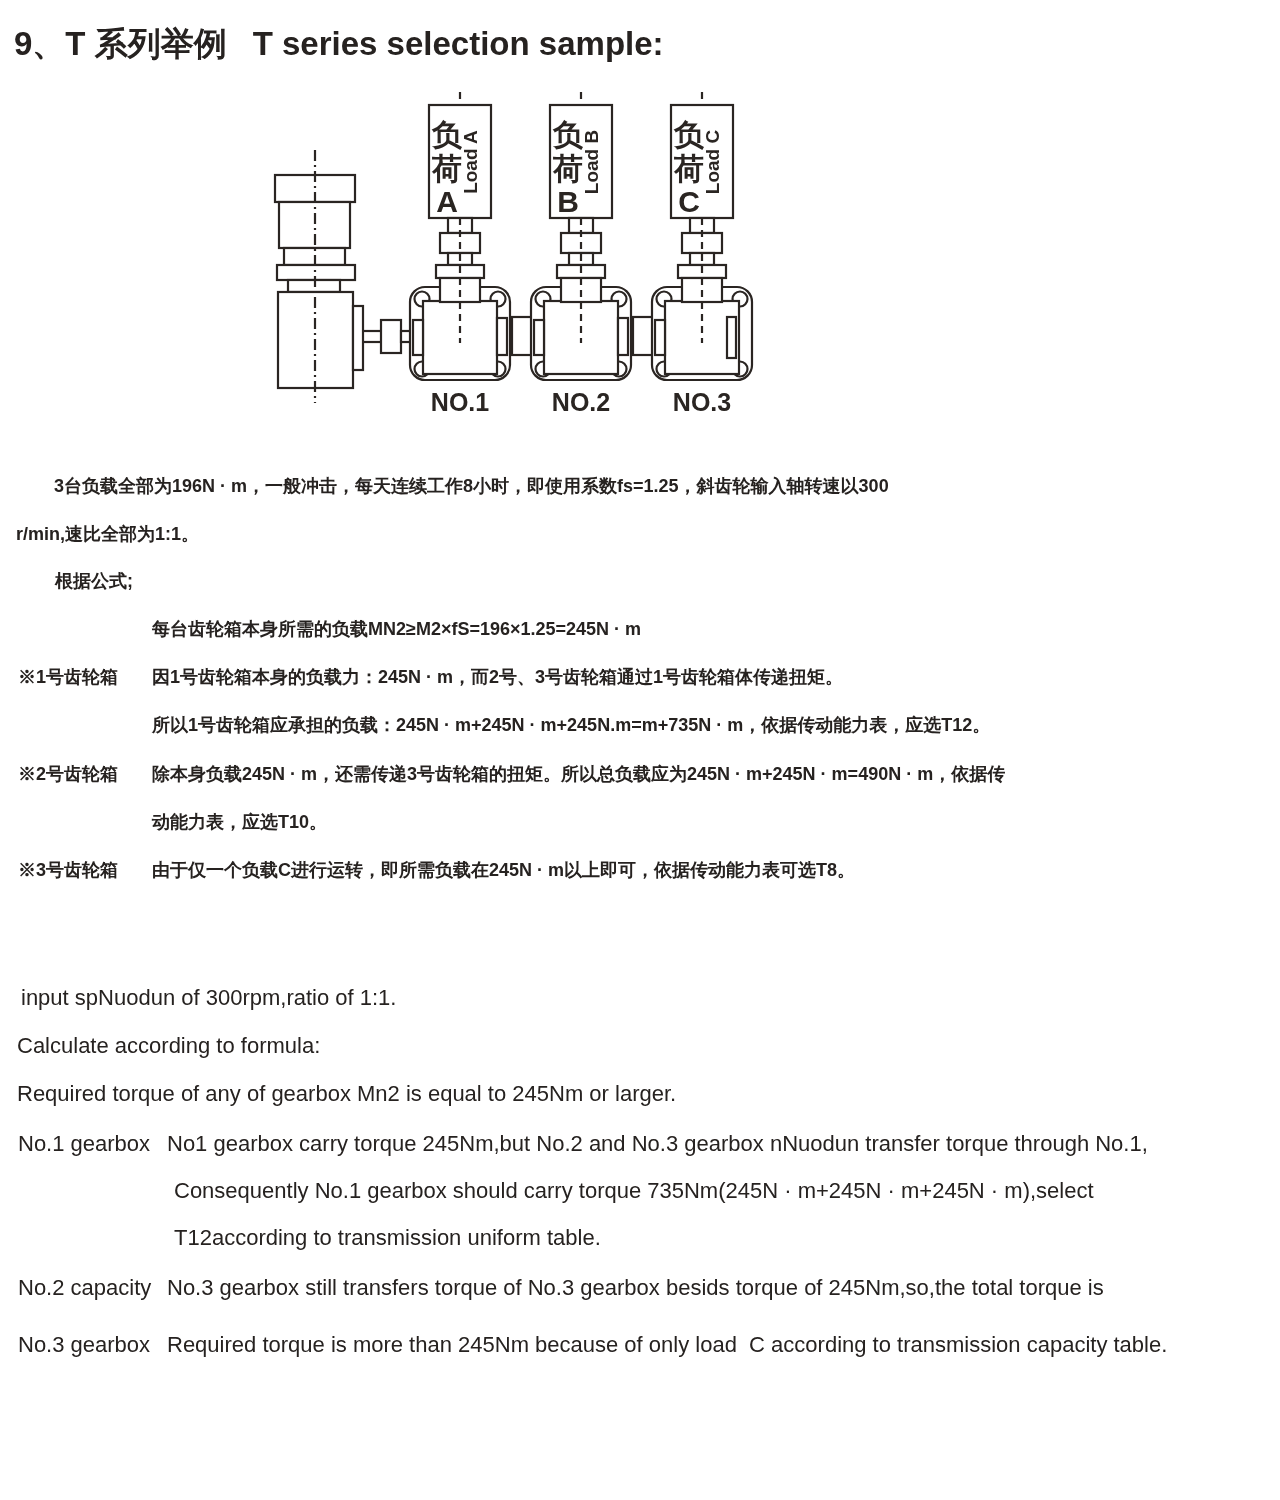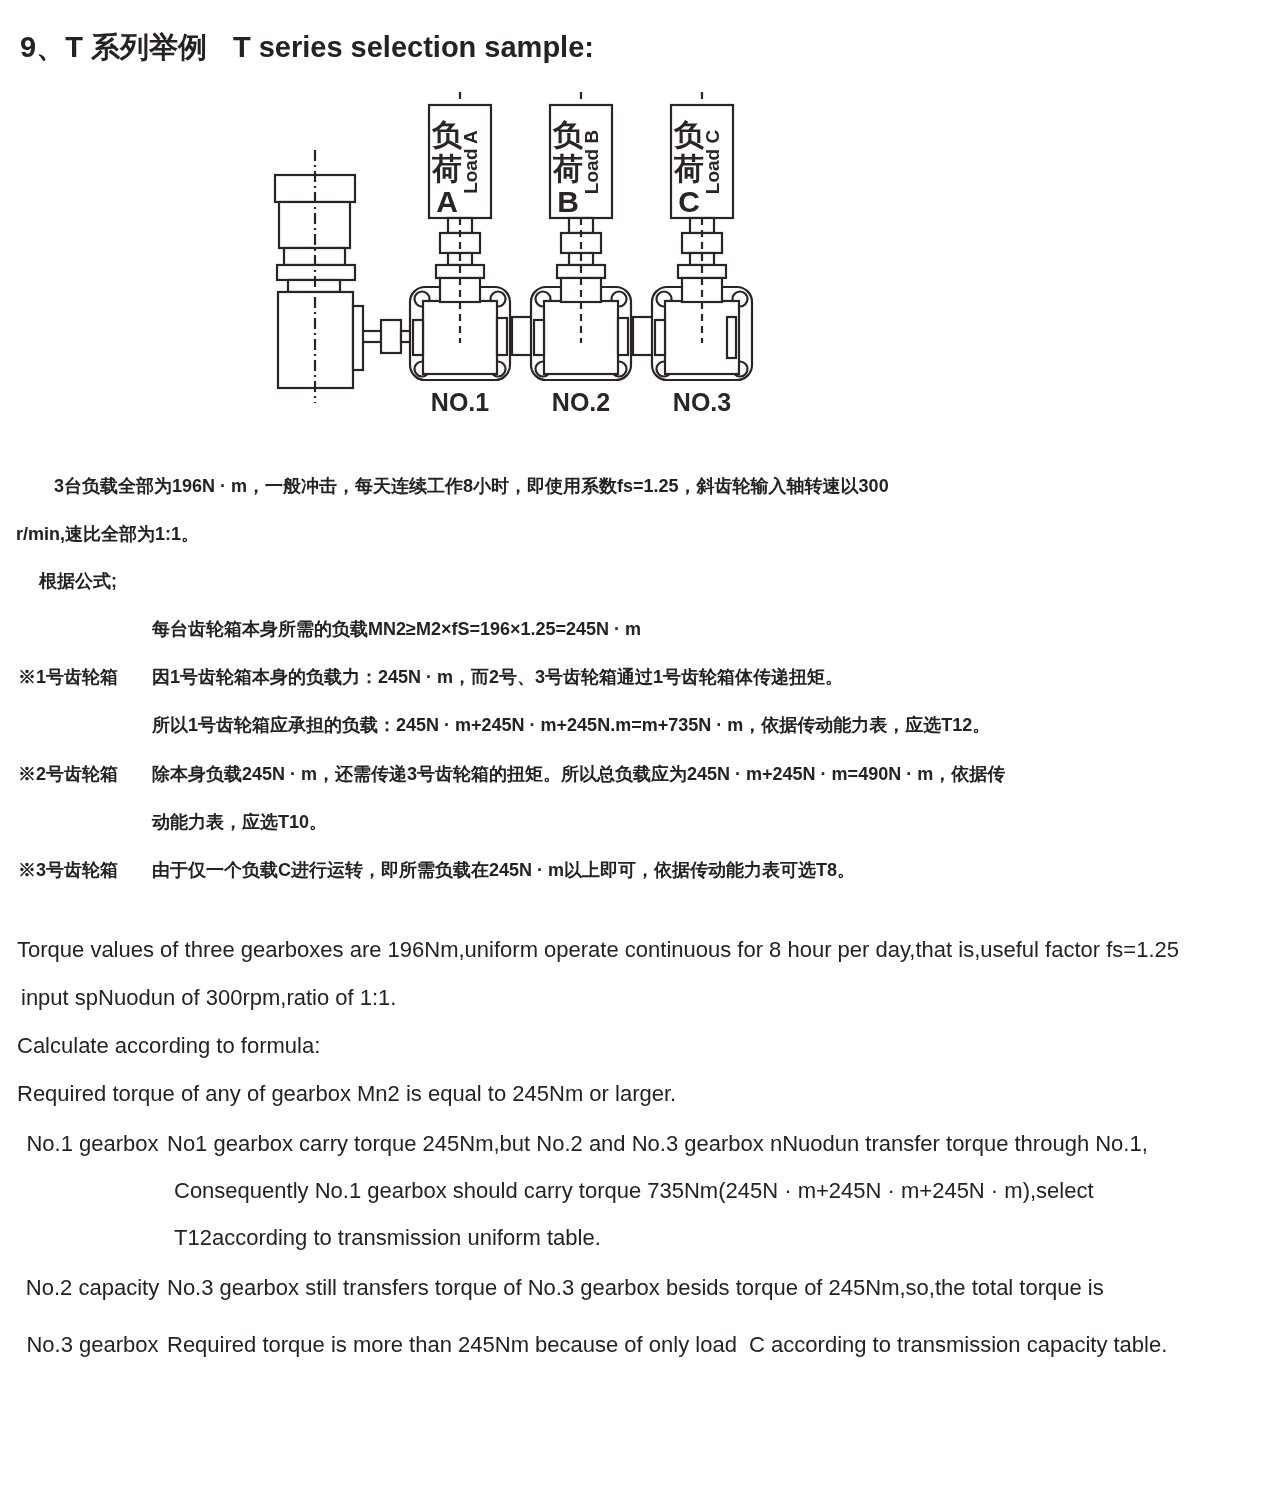--- a/index.html
+++ b/index.html
@@ -1,35 +1,35 @@
 <!DOCTYPE html>
 <html><head>
 <meta charset="utf-8">
 <style>
   html,body { margin:0; padding:0; background:#ffffff; }
   body { width:1280px; height:1500px; font-family:"Liberation Sans", sans-serif; color:#262220; }
   .page { position:relative; width:1280px; height:1500px; background:#fff; overflow:hidden; }
 
-  .title { position:absolute; left:14px; top:22px; margin:6px; font-size:29px; font-weight:bold; white-space:pre; }
+  .title { position:absolute; left:14px; top:22px; margin:0; font-size:33px; font-weight:bold; white-space:pre; }
   .title-en { margin-left:26px; }
 
   .diagram { position:absolute; left:250px; top:85px; width:520px; height:345px; }
   .dia-shape { fill:#ffffff; stroke:#2a2522; stroke-width:2.2; }
   .dia-line { fill:none; stroke:#2a2522; stroke-width:2.2; }
   .dash { stroke-dasharray:7 5; }
   .dashdot { stroke-dasharray:11 4 2 4; }
   .zh-char { font-size:30px; font-weight:bold; fill:#2a2522; text-anchor:middle; }
   .en-rot { font-size:19px; font-weight:bold; fill:#2a2522; text-anchor:middle; }
   .no-label { font-size:25px; font-weight:bold; fill:#2a2522; text-anchor:middle; }
 
   .tline { position:absolute; white-space:pre; line-height:30px; height:30px; }
   .cn { font-size:18px; font-weight:bold; }
   .en { font-size:22px; font-weight:normal; }
   .cn-label { display:inline-block; width:134px; }
-  .en-label { display:inline-block; width:149px;text-align:center; }
+  .en-label { display:inline-block; width:149px; }
 </style>
 </head>
 <body>
 
 <div class="page">
 
   <h1 class="title"><span>9、T 系列举例</span><span class="title-en">T series selection sample:</span></h1>
 
   <svg class="diagram" viewBox="0 0 520 345" xmlns="http://www.w3.org/2000/svg">
 
@@ -129,29 +129,28 @@
       <rect class="dia-shape" x="-20" y="193" width="40" height="24"></rect>
       <rect class="dia-shape" x="-47" y="235" width="10" height="35"></rect>
       <rect class="dia-shape" x="25" y="232" width="9" height="41"></rect>
       <line class="dia-line dash" x1="0" y1="133" x2="0" y2="258"></line>
       <text class="no-label" x="0" y="326">NO.3</text>
     </g>
   </svg>
 
   <div class="tline cn" style="top:471px; left:54px"><span>3台负载全部为196N · m，一般冲击，每天连续工作8小时，即使用系数fs=1.25，斜齿轮输入轴转速以300</span></div>
   <div class="tline cn" style="top:519px; left:16px"><span>r/min,速比全部为1:1。</span></div>
-  <div class="tline cn" style="top:566px; left:39px"><span>根据公式;</span></div>
+  <div class="tline cn" style="top:566px; left:55px"><span>根据公式;</span></div>
   <div class="tline cn" style="top:614px; left:152px"><span>每台齿轮箱本身所需的负载MN2≥M2×fS=196×1.25=245N · m</span></div>
   <div class="tline cn" style="top:662px; left:18px"><span class="cn-label">※1号齿轮箱</span><span>因1号齿轮箱本身的负载力：245N · m，而2号、3号齿轮箱通过1号齿轮箱体传递扭矩。</span></div>
   <div class="tline cn" style="top:710px; left:152px"><span>所以1号齿轮箱应承担的负载：245N · m+245N · m+245N.m=m+735N · m，依据传动能力表，应选T12。</span></div>
   <div class="tline cn" style="top:759px; left:18px"><span class="cn-label">※2号齿轮箱</span><span>除本身负载245N · m，还需传递3号齿轮箱的扭矩。所以总负载应为245N · m+245N · m=490N · m，依据传</span></div>
   <div class="tline cn" style="top:807px; left:152px"><span>动能力表，应选T10。</span></div>
   <div class="tline cn" style="top:855px; left:18px"><span class="cn-label">※3号齿轮箱</span><span>由于仅一个负载C进行运转，即所需负载在245N · m以上即可，依据传动能力表可选T8。</span></div>
 
-  <div class="tline en" style="top:935px; left:17px"><span>Torque values of three gearboxes are 196Nm,uniform operate continuous for 8 hour per day,that is,useful factor fs=1.25</span></div>
   <div class="tline en" style="top:983px; left:21px"><span>input spNuodun of 300rpm,ratio of 1:1.</span></div>
   <div class="tline en" style="top:1031px; left:17px"><span>Calculate according to formula:</span></div>
   <div class="tline en" style="top:1079px; left:17px"><span>Required torque of any of gearbox Mn2 is equal to 245Nm or larger.</span></div>
   <div class="tline en" style="top:1129px; left:18px"><span class="en-label">No.1 gearbox</span><span>No1 gearbox carry torque 245Nm,but No.2 and No.3 gearbox nNuodun transfer torque through No.1,</span></div>
   <div class="tline en" style="top:1176px; left:174px"><span>Consequently No.1 gearbox should carry torque 735Nm(245N · m+245N · m+245N · m),select</span></div>
   <div class="tline en" style="top:1223px; left:174px"><span>T12according to transmission uniform table.</span></div>
   <div class="tline en" style="top:1273px; left:18px"><span class="en-label">No.2 capacity</span><span>No.3 gearbox still transfers torque of No.3 gearbox besids torque of 245Nm,so,the total torque is</span></div>
   <div class="tline en" style="top:1330px; left:18px"><span class="en-label">No.3 gearbox</span><span>Required torque is more than 245Nm because of only load  C according to transmission capacity table.</span></div>
 
 </div>

